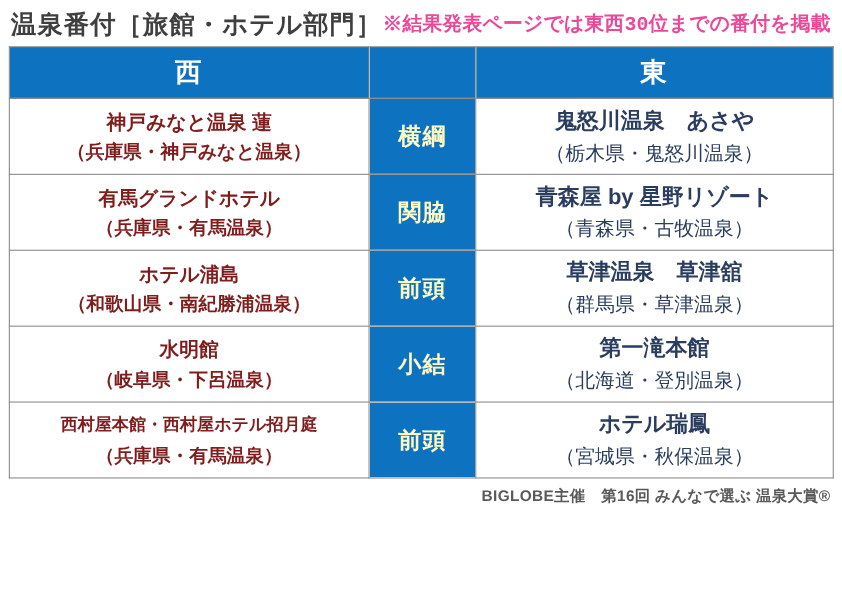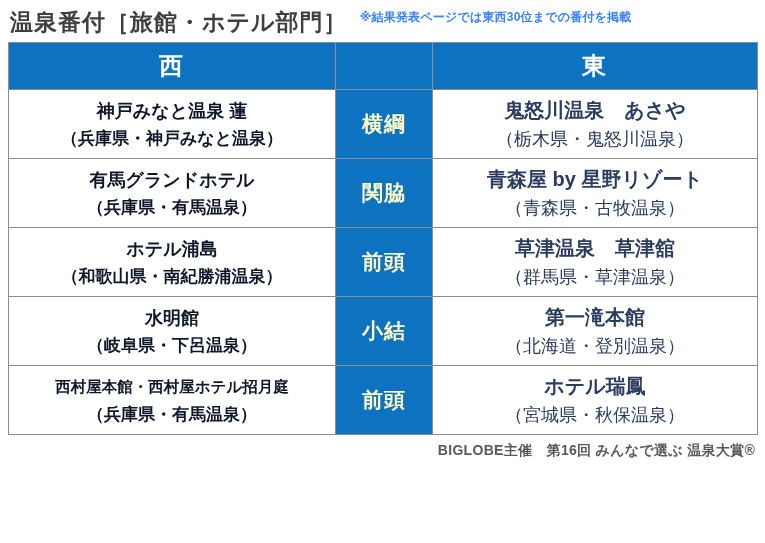--- a/index.html
+++ b/index.html
@@ -2,49 +2,50 @@
 <html><head>
 <meta charset="utf-8">
 <style>
   html, body { margin: 0; padding: 0; background: #ffffff; }
   .page {
     width: 765px; height: 543px; background: #ffffff; overflow: hidden;
     font-family: "Liberation Sans", "DejaVu Sans", sans-serif;
     box-sizing: border-box; position: relative;
   }
   .titlebar {
-    display: flex; align-items: flex-start; gap: 12px;
+    display: flex; align-items: center; 
     padding: 9px 0 5px 10px; white-space: nowrap;
   }
   .title {
     font-size: 23px; font-weight: bold; color: #3f3f3f; letter-spacing: 1px;
     line-height: 1.2;
   }
   .note {
-    font-size: 12px; font-weight: bold; color: #3b82f6; padding-bottom: 3px;
+    font-size: 18px; font-weight: bold; color: #ec4899; padding-bottom: 3px;
     letter-spacing: 0.2px;
+    font-family: Liberation Mono, monospace;
   }
   table.banzuke {
     border-collapse: collapse; table-layout: fixed;
     margin-left: 8px; width: 749px;
   }
   .banzuke th, .banzuke td {
     border: 1px solid #8c8c8c; padding: 0; text-align: center;
     vertical-align: middle; overflow: hidden;
   }
   .banzuke thead th {
     background: #0d72c0; color: #ffffff; height: 46px;
     font-size: 24px; font-weight: bold; letter-spacing: 2px;
   }
   .banzuke tbody tr { height: 69px; }
   td.rank-cell {
     background: #0d72c0; color: #fef9c3;
     font-size: 21px; font-weight: bold; letter-spacing: 1px;
   }
-  td.west-cell { color: #0f172a; }
+  td.west-cell { color: #7f1d1d; }
   td.east-cell { color: #2b3d5e; }
   .west-cell .name { font-size: 18px; font-weight: bold; line-height: 1.7; }
   .west-cell .loc  { font-size: 17px; font-weight: bold; line-height: 1.5; }
   .east-cell .name { font-size: 20px; font-weight: bold; line-height: 1.55; }
   .east-cell .loc  { font-size: 18px; font-weight: normal; line-height: 1.5; }
   tbody tr:last-child .west-cell .name { font-size: 15.5px; line-height: 1.95; }
   .footer {
     text-align: right; padding: 7px 10px 0 16px;
     font-size: 14px; font-weight: bold; color: #595959; letter-spacing: 0.3px;
   }

